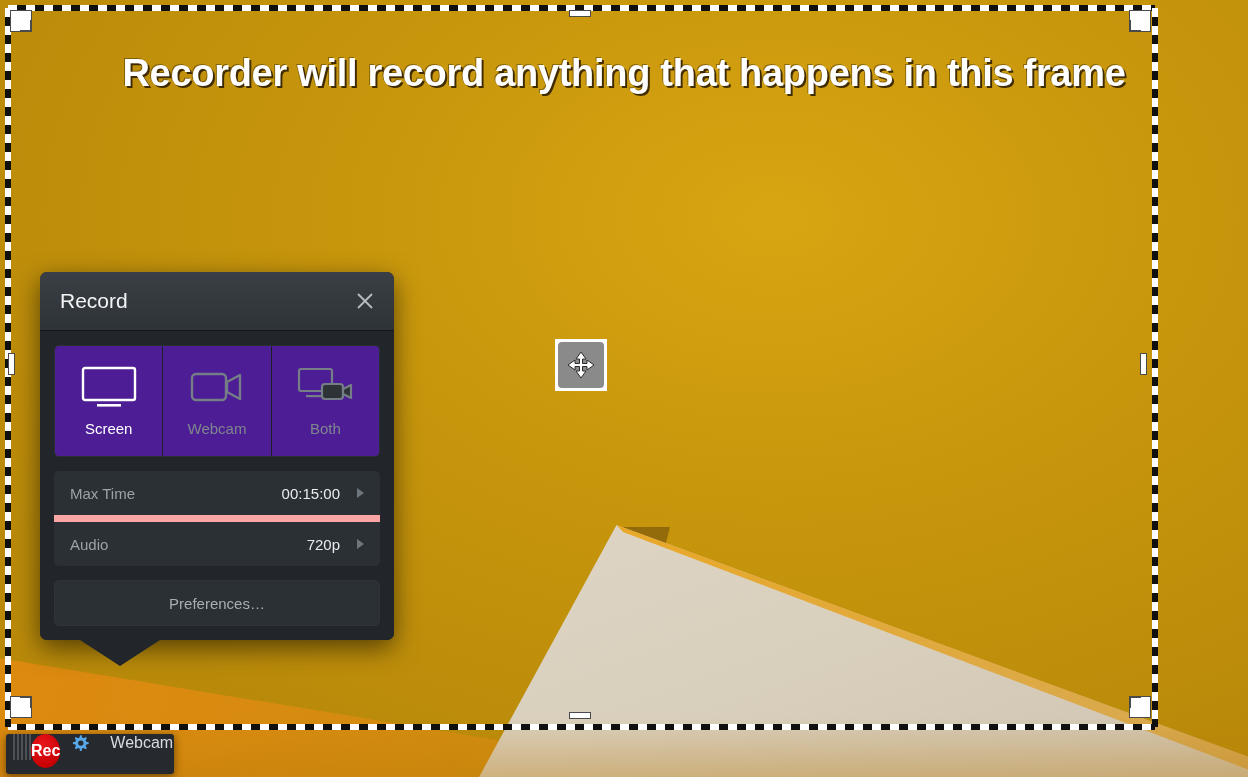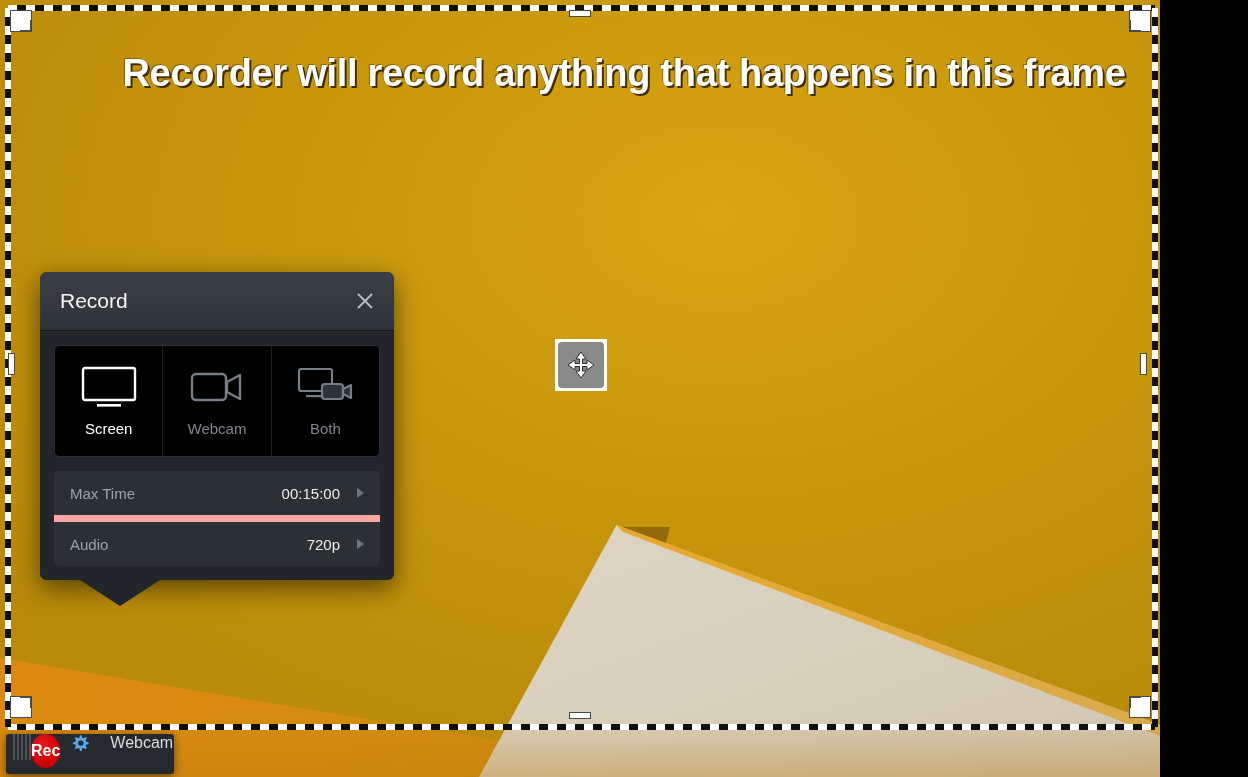--- a/index.html
+++ b/index.html
@@ -2,21 +2,21 @@
 <html><head>
 <meta charset="utf-8">
 <style>
   html, body {
     margin: 0;
     padding: 0;
     background: #000;
   }
   #screen {
     position: relative;
-    width: 1160px;
+    width: 1248px;
     height: 777px;
     overflow: hidden;
     font-family: "Liberation Sans", sans-serif;
     -webkit-font-smoothing: antialiased;
   }
 
   
   #wallpaper {
     position: absolute;
     inset: 0;
@@ -208,21 +208,21 @@
   }
   .panel-body {
     background: #22262a;
     padding: 14px;
     border-radius: 0 0 7px 7px;
   }
 
   
   .mode-row {
     display: flex;
-    background: #000000;
+    background: #4c1d95;
     border-radius: 5px;
     overflow: hidden;
     border: 1px solid #2b3034;
   }
   .mode-item {
     flex: 1;
     height: 110px;
     display: flex;
     flex-direction: column;
     align-items: center;
@@ -467,20 +467,21 @@
           <div class="chev">
             <svg width="9" height="12" viewBox="0 0 9 12">
                 <path d="M1 1 L8 6 L1 11 Z" fill="#6e767d"></path>
               </svg>
           </div>
         </div>
 
 
       </div>
 
+      <div class="prefs-btn">Preferences…</div>
     </div>
   </div>
 
   <div id="bottom-bar">
     <div class="grip">
       <i></i>
         <i></i>
         <i></i>
         <i></i>
         <i></i>

